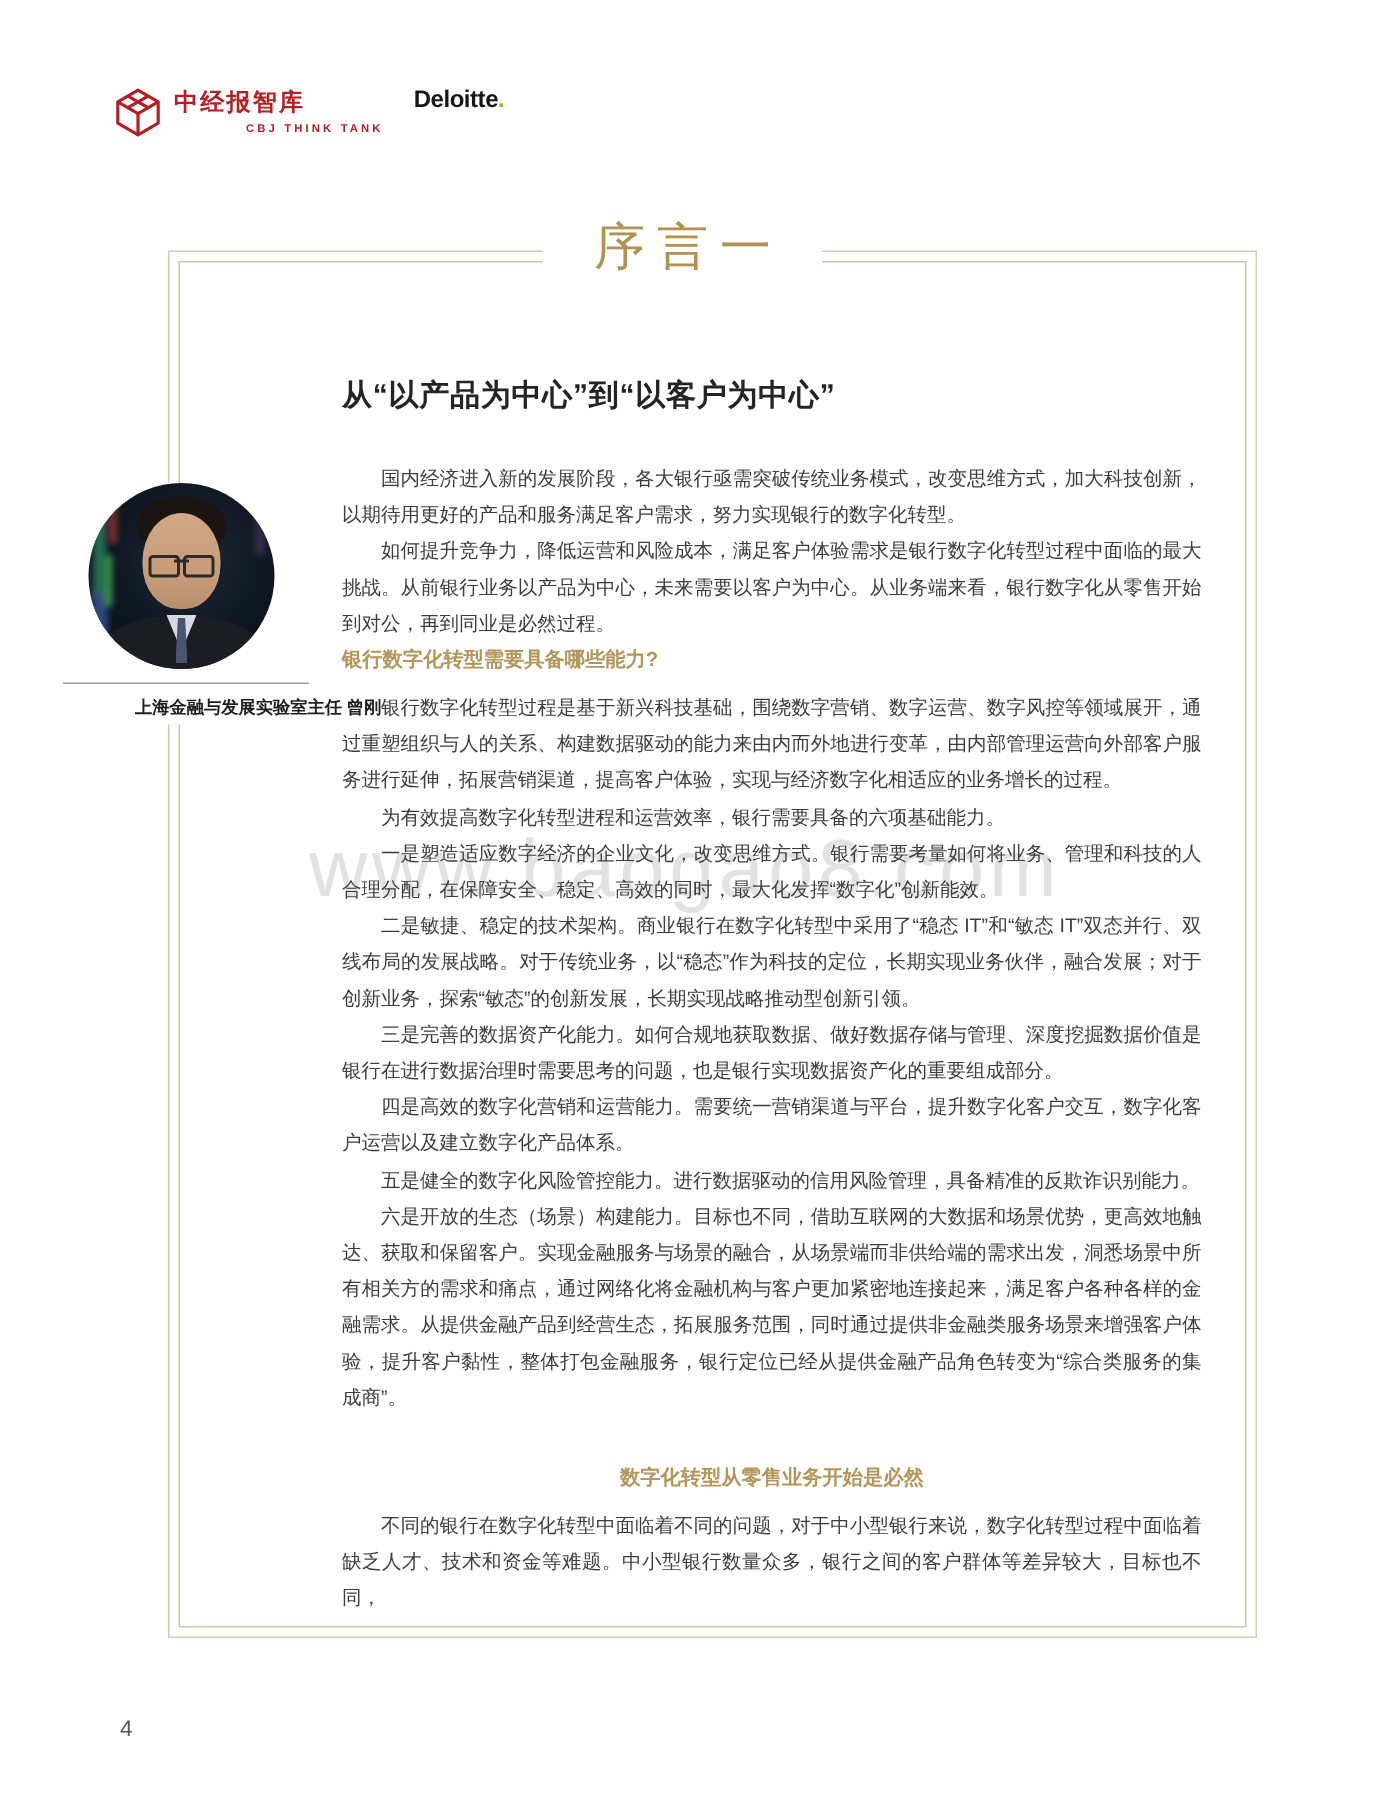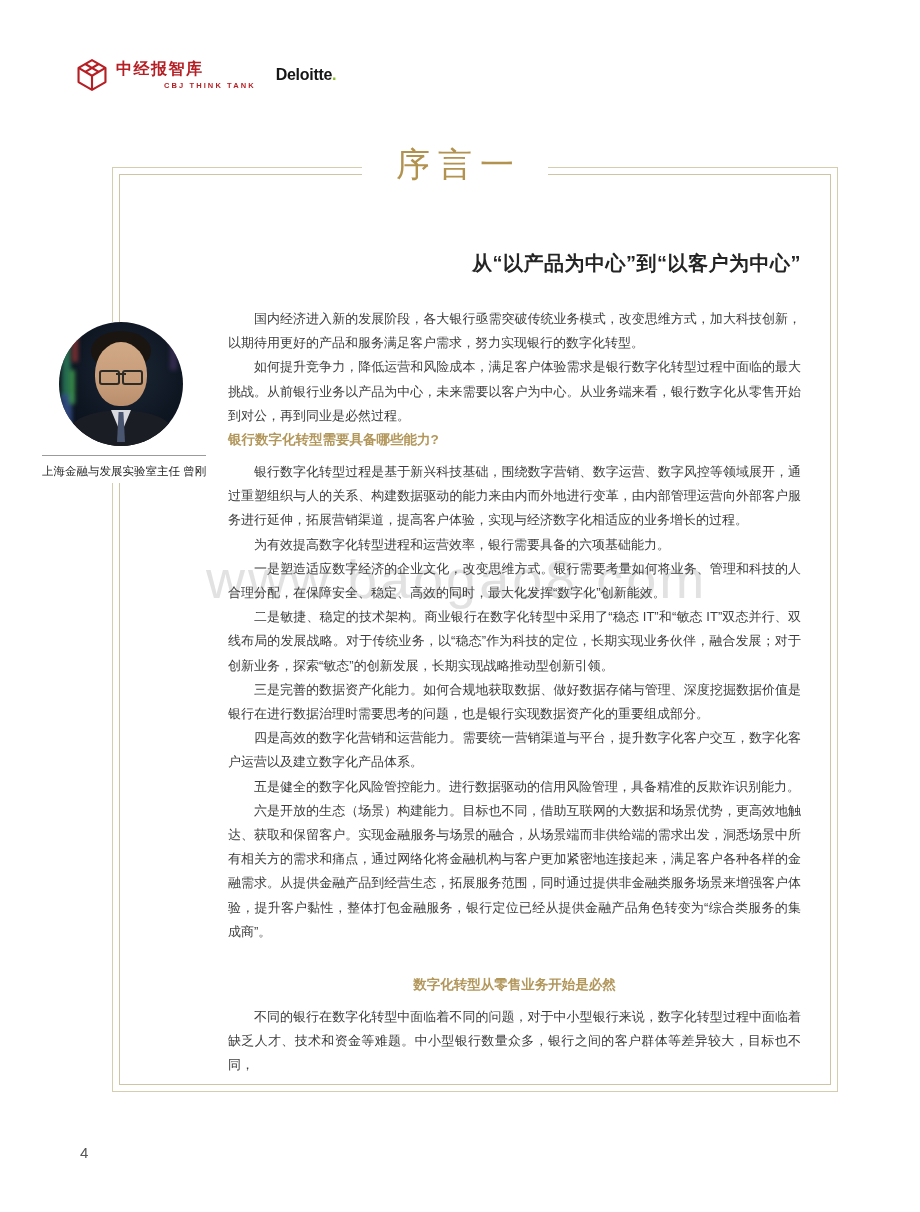--- a/index.html
+++ b/index.html
@@ -1,21 +1,21 @@
 <!DOCTYPE html>
 <html><head>
 <meta charset="utf-8">
 <style>
   * { margin:0; padding:0; box-sizing:border-box; }
   html,body { background:#ffffff; }
   body { font-family:"Liberation Sans","DejaVu Sans",sans-serif; }
   .page { position:relative; width:920px; height:1212px; background:#fff; overflow:hidden; }
 
   
-  .logos { position:absolute; left:75px; top:58px; display:flex; align-items:center; gap:20px; }
+  .logos { position:absolute; left:75px; top:58px; display:flex; align-items:flex-start; gap:20px; }
   .logo-cbj { display:flex; align-items:center; gap:7px; }
   .logo-cbj svg { display:block; }
   .logo-cbj-name { font-size:16px; font-weight:bold; color:#b51f24; letter-spacing:1.5px; line-height:18px; }
   .logo-cbj-tagline { font-size:7.5px; font-weight:bold; color:#b51f24; letter-spacing:2.1px; margin-top:3px;margin-left:48px; }
   .logo-deloitte { font-size:16px; font-weight:bold; color:#161616; letter-spacing:-0.3px; }
   .logo-deloitte .dot { color:#86bc25; }
 
   
   .frame-outer { position:absolute; left:112px; top:167px; width:726px; height:925px; border:1px solid #d6ccb0; z-index:1; }
   .frame-inner { position:absolute; left:6px; top:6px; right:6px; bottom:6px; border:1px solid #cfc4a4; }
@@ -46,25 +46,25 @@
   .glasses::before, .glasses::after { content:""; position:absolute; top:0; width:17px; height:11px;
     border:2px solid #2e2a26; border-radius:3px; }
   .glasses::before { left:0; } .glasses::after { right:0; }
   .glasses span { position:absolute; left:17px; top:3px; width:10px; height:2px; background:#2e2a26; }
   .suit { position:absolute; left:10px; top:88px; width:104px; height:44px; border-radius:50% 50% 0 0; background:#1b1d24; }
   .shirt { position:absolute; left:52px; top:88px; width:20px; height:24px; background:#d9d9e0;
     clip-path:polygon(0 0,100% 0,50% 100%); }
   .tie { position:absolute; left:58px; top:90px; width:8px; height:30px; background:#4a5570;
     clip-path:polygon(20% 0,80% 0,100% 100%,0 100%); }
   .photo-divider { margin-top:9px; width:164px; border-top:1px solid #9b9b9b; }
-  .photo-caption { margin-top:8px; font-size:11.5px; font-weight:normal; color:#1f1f1f; white-space:nowrap; }
+  .photo-caption { margin-top:8px; font-size:11.5px; font-weight:bold; color:#1f1f1f; white-space:nowrap;margin-left:48px; }
 
   
   .content { position:absolute; left:228px; top:250px; width:573px; z-index:3; }
-  .subtitle { text-align:right; font-size:20px; font-weight:bold; color:#242424; letter-spacing:0.5px; margin-bottom:30px; }
+  .subtitle { text-align:left; font-size:20px; font-weight:bold; color:#242424; letter-spacing:0.5px; margin-bottom:30px; }
   .content p { font-size:13px; line-height:24.2px; color:#3d3d3d; text-align:justify; text-indent:2em; }
   .section-heading { font-size:13.5px; font-weight:bold; color:#b2965a; line-height:24px; margin-bottom:8px; }
   .section-heading.second { margin-top:29px;text-align:center; }
 
   
   .page-number { position:absolute; left:80px; top:1144px; font-size:15px; color:#555; }
 </style>
 </head>
 <body>
 

